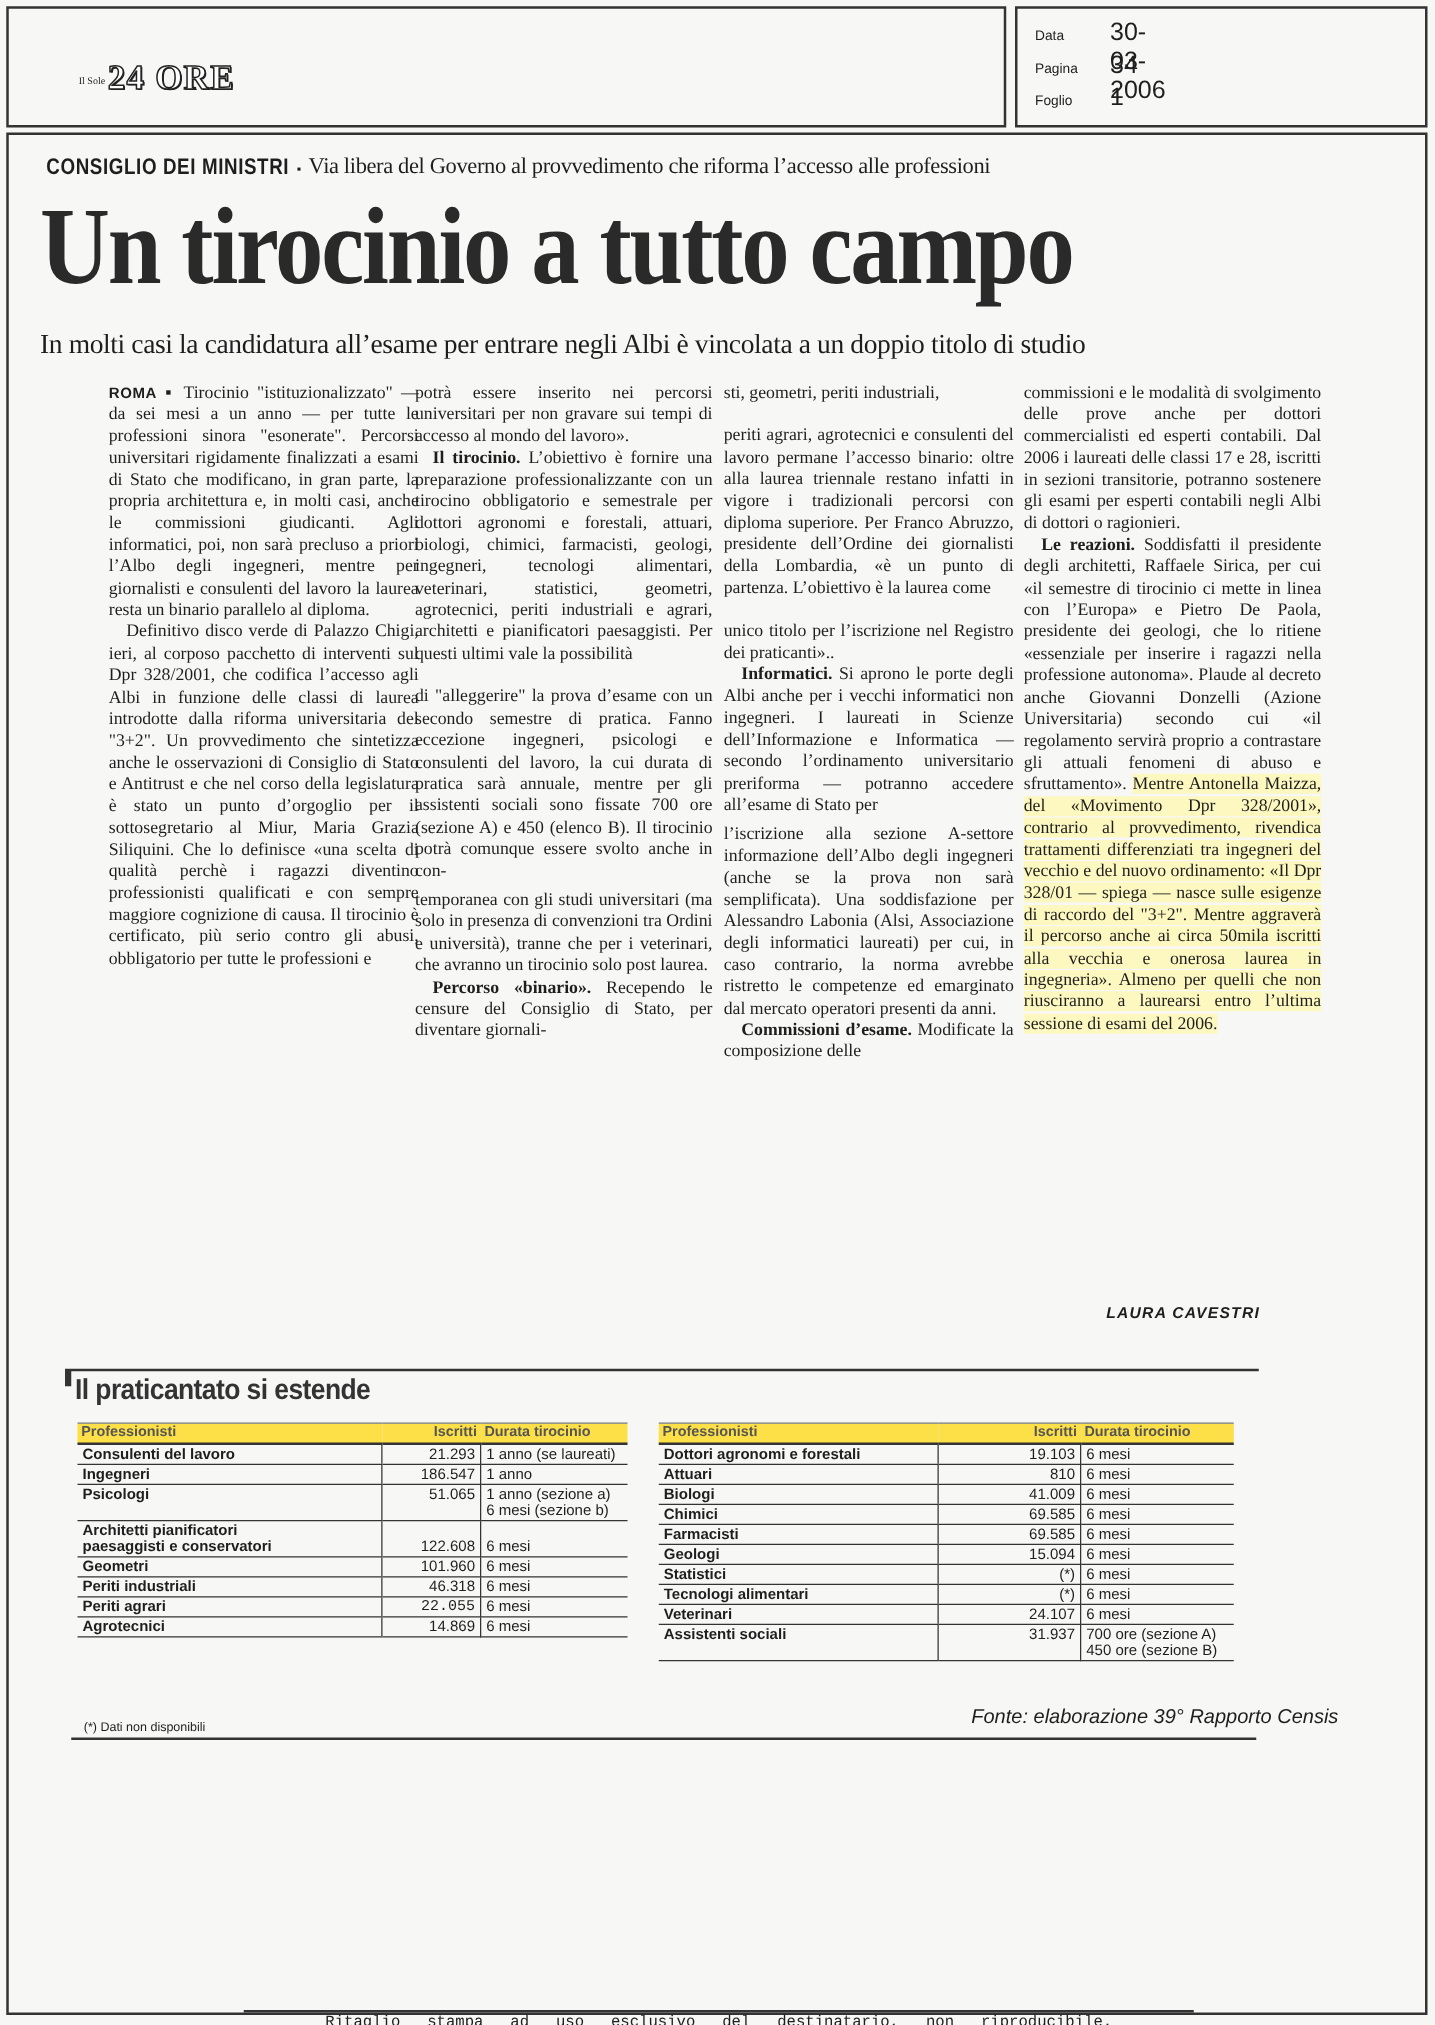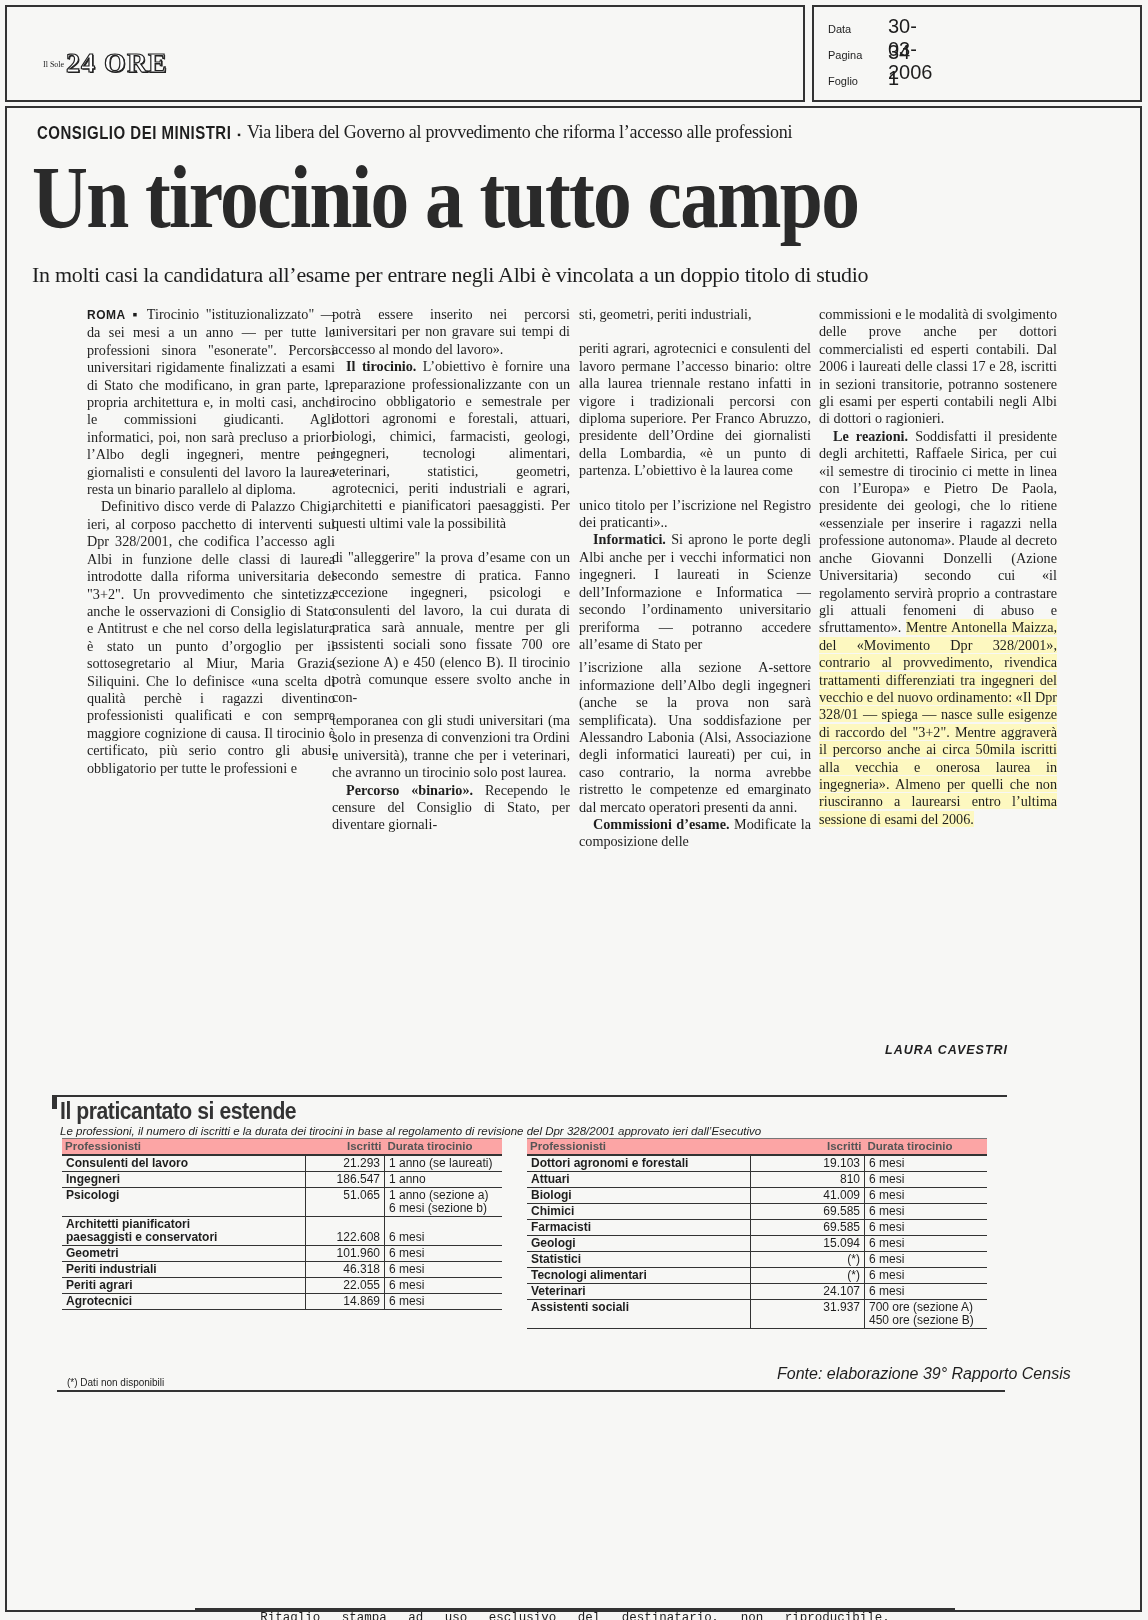--- a/index.html
+++ b/index.html
@@ -6,21 +6,21 @@
   body {
     width: 1148px; height: 1620px; position: relative;
     background: #f7f7f5; color: #1e1e1e;
     font-family: "Liberation Serif", serif; overflow: hidden;
   }
   .box { position: absolute; border: 2px solid #333; box-sizing: border-box; }
   #hdr-left { left: 5px; top: 5px; width: 800px; height: 97px; }
   #hdr-right { left: 812px; top: 5px; width: 330px; height: 97px; }
   #main-box { left: 5px; top: 106px; width: 1137px; height: 1506px; }
 
-  .logo { position: absolute; left: 36px; top: 40px; display: flex; align-items: flex-end; }
+  .logo { position: absolute; left: 56px; top: 40px; display: flex; align-items: flex-end; }
   .logo-small { font-size: 8px; font-family: "Liberation Serif", serif; margin-right: 2px; margin-bottom: 10px; }
   .logo-big { font-family: "Liberation Serif", serif; font-weight: bold; font-size: 28px; letter-spacing: 1px;
     color: #fff; -webkit-text-stroke: 1.2px #222; text-shadow: 1px 1px 0 #222; }
 
   .meta { position: absolute; left: 14px; font-family: "Liberation Sans", sans-serif; }
   .meta .lbl { position: absolute; left: 0; font-size: 11px; width: 60px; }
   .meta .val { position: absolute; left: 60px; font-size: 20px; }
   #meta-data { top: 8px; } #meta-data .lbl { top: 8px; } #meta-data .val { top: 0; }
   #meta-pagina { top: 34px; } #meta-pagina .lbl { top: 8px; } #meta-pagina .val { top: 0; }
   #meta-foglio { top: 60px; } #meta-foglio .lbl { top: 8px; } #meta-foglio .val { top: 0; }
@@ -48,21 +48,21 @@
   .byline { position: absolute; left: 878px; top: 935px; font-family: "Liberation Sans", sans-serif; font-weight: bold; font-style: italic;
     font-size: 12.5px; letter-spacing: 1px; }
 
   .box-rule { position: absolute; left: 45px; top: 987px; width: 955px; height: 2px; background: #333; }
   .box-square { position: absolute; left: 45px; top: 988px; width: 5px; height: 13px; background: #333; }
   .tbl-title { position: absolute; left: 53px; top: 990px; font-family: "Liberation Sans", sans-serif; font-weight: bold; font-size: 23px;
     color: #333; transform: scaleX(0.92); transform-origin: left; letter-spacing: -0.5px; }
   .tbl-sub { position: absolute; left: 53px; top: 1017px; font-family: "Liberation Sans", sans-serif; font-style: italic; font-size: 11.5px; white-space: nowrap; }
 
   table.data { position: absolute; border-collapse: collapse; font-family: "Liberation Sans", sans-serif; font-size: 12px; line-height: 13px; }
-  table.data th { font-weight: bold; text-align: left; color: #555; padding: 1px 3px; border-bottom: 2px solid #333; border-top: 1px solid #777; font-size: 11.5px; background: #fca5a5; }
+  table.data th { font-weight: bold; text-align: left; color: #555; padding: 1px 3px; border-bottom: 2px solid #333; border-top: 1px solid #777; font-size: 11.5px; background: #fde047; }
   table.data td { padding: 1px 4px; border-bottom: 1.5px solid #333; vertical-align: top; }
   table.data td.name { font-weight: bold; }
   table.data td.num { text-align: right; border-right: 1.5px solid #333; border-left: 1.5px solid #333; }
   table.data th.num { text-align: right; }
   #tbl-left { left: 55px; top: 1030px; width: 440px; }
   #tbl-right { left: 520px; top: 1030px; width: 460px; }
   #tbl-left td.name { width: 235px; } #tbl-left td.num { width: 70px; }
   #tbl-right td.name { width: 215px; } #tbl-right td.num { width: 75px; }
   .note { position: absolute; left: 60px; top: 1269px; font-family: "Liberation Sans", sans-serif; font-size: 10px; }
   .source { position: absolute; left: 770px; top: 1257px; font-family: "Liberation Sans", sans-serif; font-style: italic; font-size: 16px; }
@@ -135,21 +135,20 @@
   <div class="col c4">
     <p class="first">commissioni e le modalità di svolgimento delle prove anche per dottori commercialisti ed esperti contabili. Dal 2006 i laureati delle classi 17 e 28, iscritti in sezioni transitorie, potranno sostenere gli esami per esperti contabili negli Albi di dottori o ragionieri.</p>
     <p><span class="runin">Le reazioni.</span> <span>Soddisfatti il presidente degli architetti, Raffaele Sirica, per cui «il semestre di tirocinio ci mette in linea con l’Europa» e Pietro De Paola, presidente dei geologi, che lo ritiene «essenziale per inserire i ragazzi nella professione autonoma». Plaude al decreto anche Giovanni Donzelli (Azione Universitaria) secondo cui «il regolamento servirà proprio a contrastare gli attuali fenomeni di abuso e sfruttamento».</span> <span class="hl">Mentre Antonella Maizza, del «Movimento Dpr 328/2001», contrario al provvedimento, rivendica trattamenti differenziati tra ingegneri del vecchio e del nuovo ordinamento: «Il Dpr 328/01 — spiega — nasce sulle esigenze di raccordo del "3+2". Mentre aggraverà il percorso anche ai circa 50mila iscritti alla vecchia e onerosa laurea in ingegneria». Almeno per quelli che non riusciranno a laurearsi entro l’ultima sessione di esami del 2006.</span></p>
   </div>
 
   <div class="byline">LAURA CAVESTRI</div>
 
   <div class="box-rule"></div>
   <div class="box-square"></div>
   <div class="tbl-title">Il praticantato si estende</div>
-  <div class="tbl-sub">Le professioni, il numero di iscritti e la durata dei tirocini in base al regolamento di revisione del Dpr 328/2001 approvato ieri dall’Esecutivo</div>
 
   <table class="data" id="tbl-left">
     <thead>
         <tr>
       <th>Professionisti</th>
       <th class="num">Iscritti</th>
       <th>Durata tirocinio</th>
     </tr>
       </thead>
     <tbody id="tbody-left">
@@ -180,21 +179,21 @@
           <td class="num" style="white-space: pre-line;">101.960</td>
           <td class="dur" style="white-space: pre-line;">6 mesi</td>
         </tr>
         <tr>
           <td class="name" style="white-space: pre-line;">Periti industriali</td>
           <td class="num" style="white-space: pre-line;">46.318</td>
           <td class="dur" style="white-space: pre-line;">6 mesi</td>
         </tr>
         <tr>
           <td class="name" style="white-space: pre-line;">Periti agrari</td>
-          <td class="num" style="white-space: pre-line;">22.055</td>
+          <td class="num" style="white-space: pre-line; font-family: Liberation Mono, monospace;">22.055</td>
           <td class="dur" style="white-space: pre-line;">6 mesi</td>
         </tr>
         <tr>
           <td class="name" style="white-space: pre-line;">Agrotecnici</td>
           <td class="num" style="white-space: pre-line;">14.869</td>
           <td class="dur" style="white-space: pre-line;">6 mesi</td>
         </tr>
       </tbody>
   </table>
 

